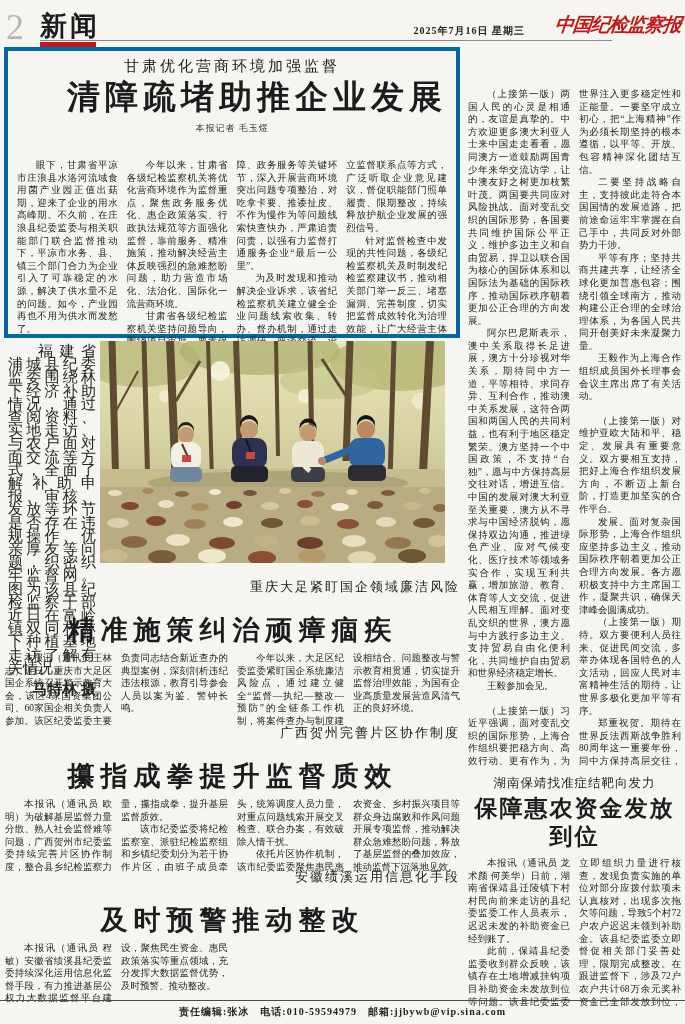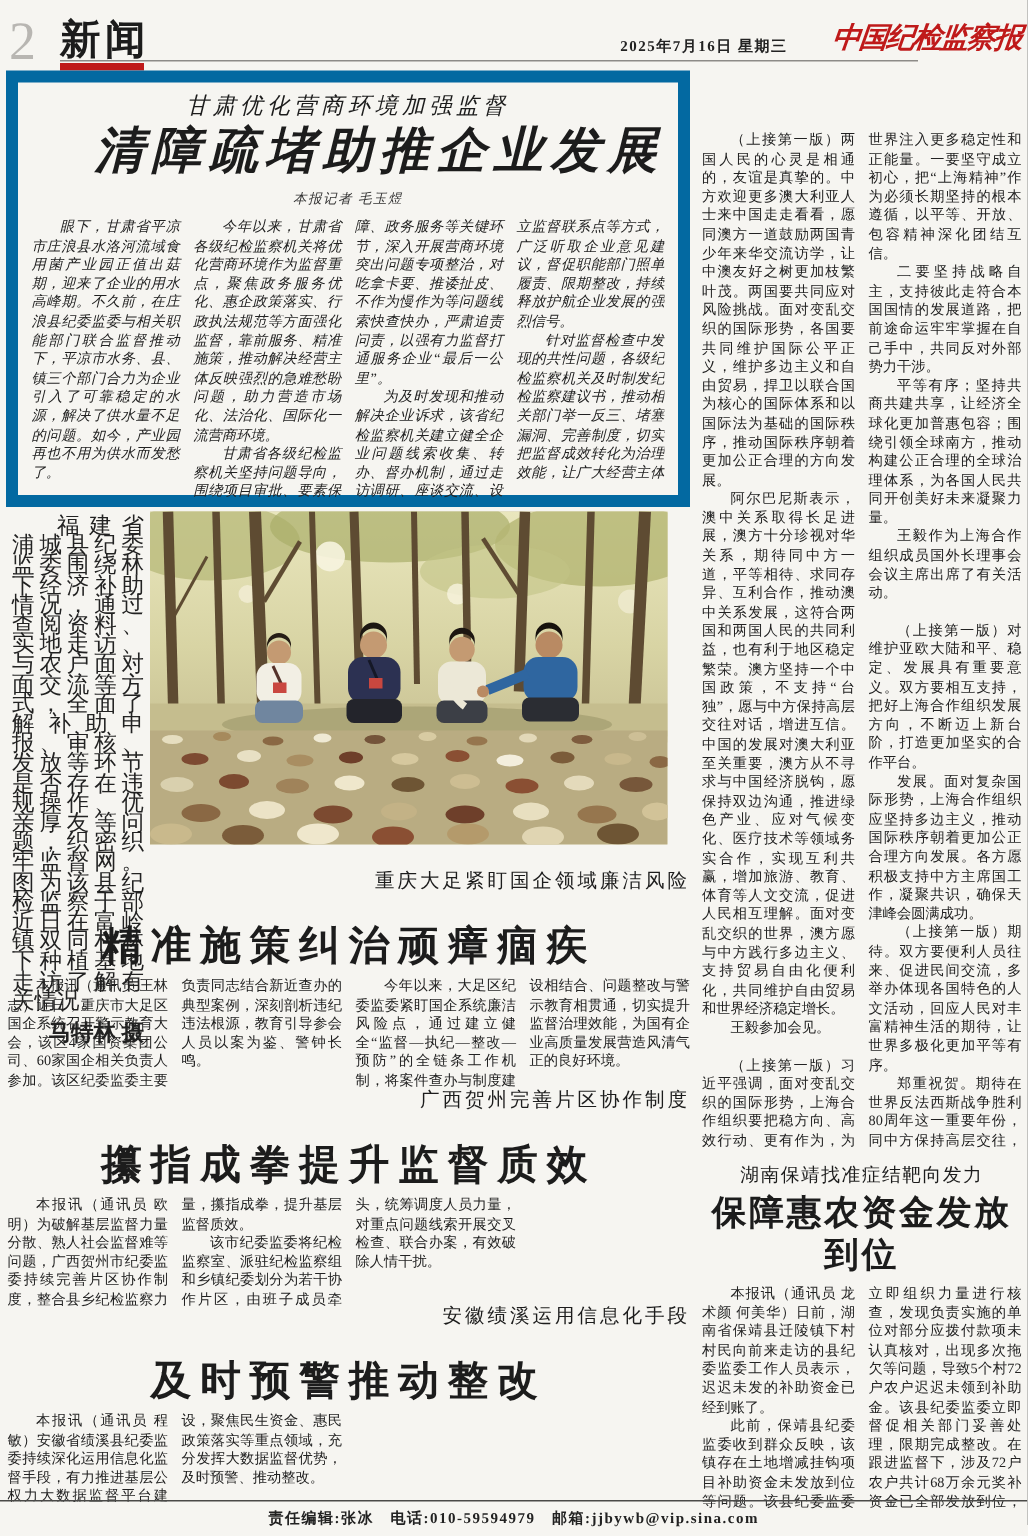--- a/index.html
+++ b/index.html
@@ -13,29 +13,29 @@
   .pagenum { position:absolute; left:6px; top:6px; font-size:36px; color:#b8b6b2; font-weight:400; }
   .section { position:absolute; left:40px; top:8px; font-size:27px; font-weight:bold; letter-spacing:3px; }
   .header-rule { position:absolute; left:40px; top:40px; width:572px; height:1px; background:#8d8b88; }
   .section-bar { position:absolute; left:40px; top:42px; width:56px; height:6px; background:#bf1a1a; }
   .dateline { position:absolute; right:160px; top:24px; font-size:10px; font-weight:bold; letter-spacing:1px; color:#222; }
   .masthead { position:absolute; right:4px; top:12px; width:150px; text-align:right;
     color:#bf1a1a; font-weight:bold; font-style:italic; font-size:19px; letter-spacing:-1px;
     transform:skewX(-6deg); }
   
   .leadbox { position:absolute; left:4px; top:47px; width:456px; height:291px;
-    border:8px solid #0369a1; background:#f6f5f1; padding:6px 9px 6px 9px;font-style:italic; }
+    border:4px solid #0369a1; background:#f6f5f1; padding:6px 9px 6px 9px; }
   .kicker { text-align:center; font-size:15px; letter-spacing:3px; color:#1c1c1c; }
   .lead-headline { text-align:right; font-size:33px; font-weight:bold; letter-spacing:5px; margin-top:1px; line-height:40px; }
   .byline { text-align:center; font-size:9px; color:#333; margin-top:5px; letter-spacing:1px; }
   .body-cols { column-gap:9px; column-fill:auto; overflow:hidden;
     font-size:9.5px; line-height:12.6px; text-align:justify; color:#222; }
   .body-cols p { text-indent:2em; }
   .body-cols p.spacer { height:12px; }
-  .lead-cols { column-count:4; height:194px; margin-top:7px; }
+  .lead-cols { column-count:4; height:194px; margin-top:24px; }
   
   .caption { position:absolute; left:8px; top:345px; width:88px; height:218px;
     font-size:15px; line-height:13.2px; text-align:justify; color:#222; }
   .caption p { text-indent:2em; }
   .caption .credit { text-align:right; text-indent:0; margin-top:8px; font-weight:bold; }
   .photo { position:absolute; left:100px; top:341px; width:345px; height:222px; background:#cfc89e; }
   .photo svg { display:block; }
   
   .article { position:absolute; left:5px; width:455px; }
   .a-kicker { text-align:right; font-size:13px; letter-spacing:2px; }
@@ -210,20 +210,21 @@
         <p>今年以来，大足区纪委监委紧盯国企系统廉洁风险点，通过建立健全“监督—执纪—整改—预防”的全链条工作机制，将案件查办与制度建设相结合、问题整改与警示教育相贯通，切实提升监督治理效能，为国有企业高质量发展营造风清气正的良好环境。</p>
       </div>
   </div>
 
   <div class="article" style="top:724px">
     <div class="a-kicker">广西贺州完善片区协作制度</div>
     <div class="a-headline">攥指成拳提升监督质效</div>
     <div class="body-cols a-cols" style="height:82px">
         <p>本报讯（通讯员 欧明）为破解基层监督力量分散、熟人社会监督难等问题，广西贺州市纪委监委持续完善片区协作制度，整合县乡纪检监察力量，攥指成拳，提升基层监督质效。</p>
         <p>该市纪委监委将纪检监察室、派驻纪检监察组和乡镇纪委划分为若干协作片区，由班子成员牵头，统筹调度人员力量，对重点问题线索开展交叉检查、联合办案，有效破除人情干扰。</p>
+        <p>依托片区协作机制，该市纪委监委聚焦惠民惠农资金、乡村振兴项目等群众身边腐败和作风问题开展专项监督，推动解决群众急难愁盼问题，释放了基层监督的叠加效应，推动监督下沉落地见效。</p>
       </div>
   </div>
 
   <div class="article" style="top:868px">
     <div class="a-kicker">安徽绩溪运用信息化手段</div>
     <div class="a-headline">及时预警推动整改</div>
     <div class="body-cols a-cols" style="height:74px">
         <p>本报讯（通讯员 程敏）安徽省绩溪县纪委监委持续深化运用信息化监督手段，有力推进基层公权力大数据监督平台建设，聚焦民生资金、惠民政策落实等重点领域，充分发挥大数据监督优势，及时预警、推动整改。</p>
       </div>
   </div>

